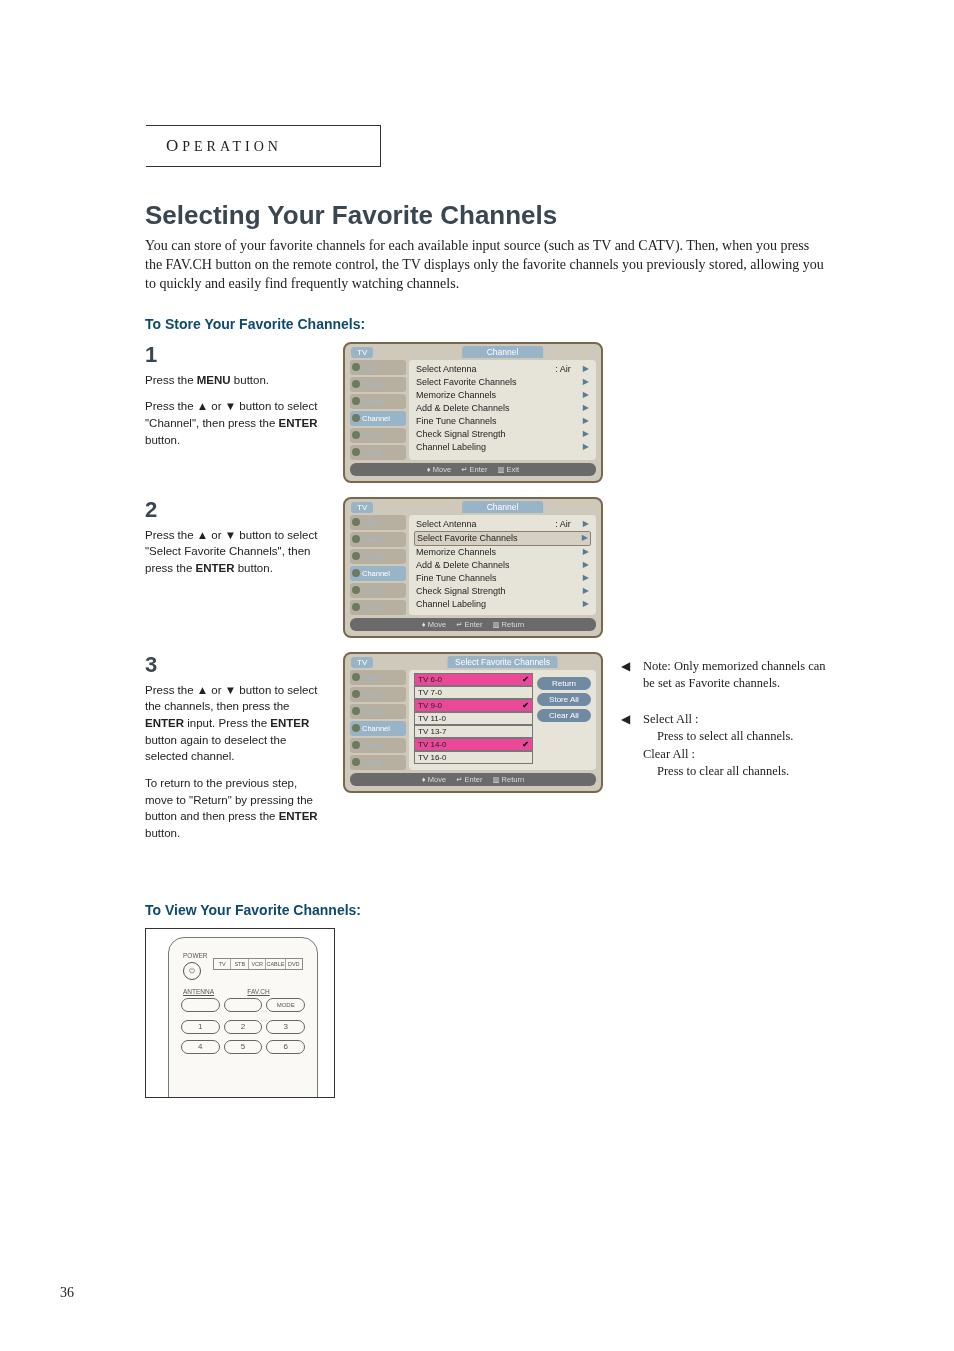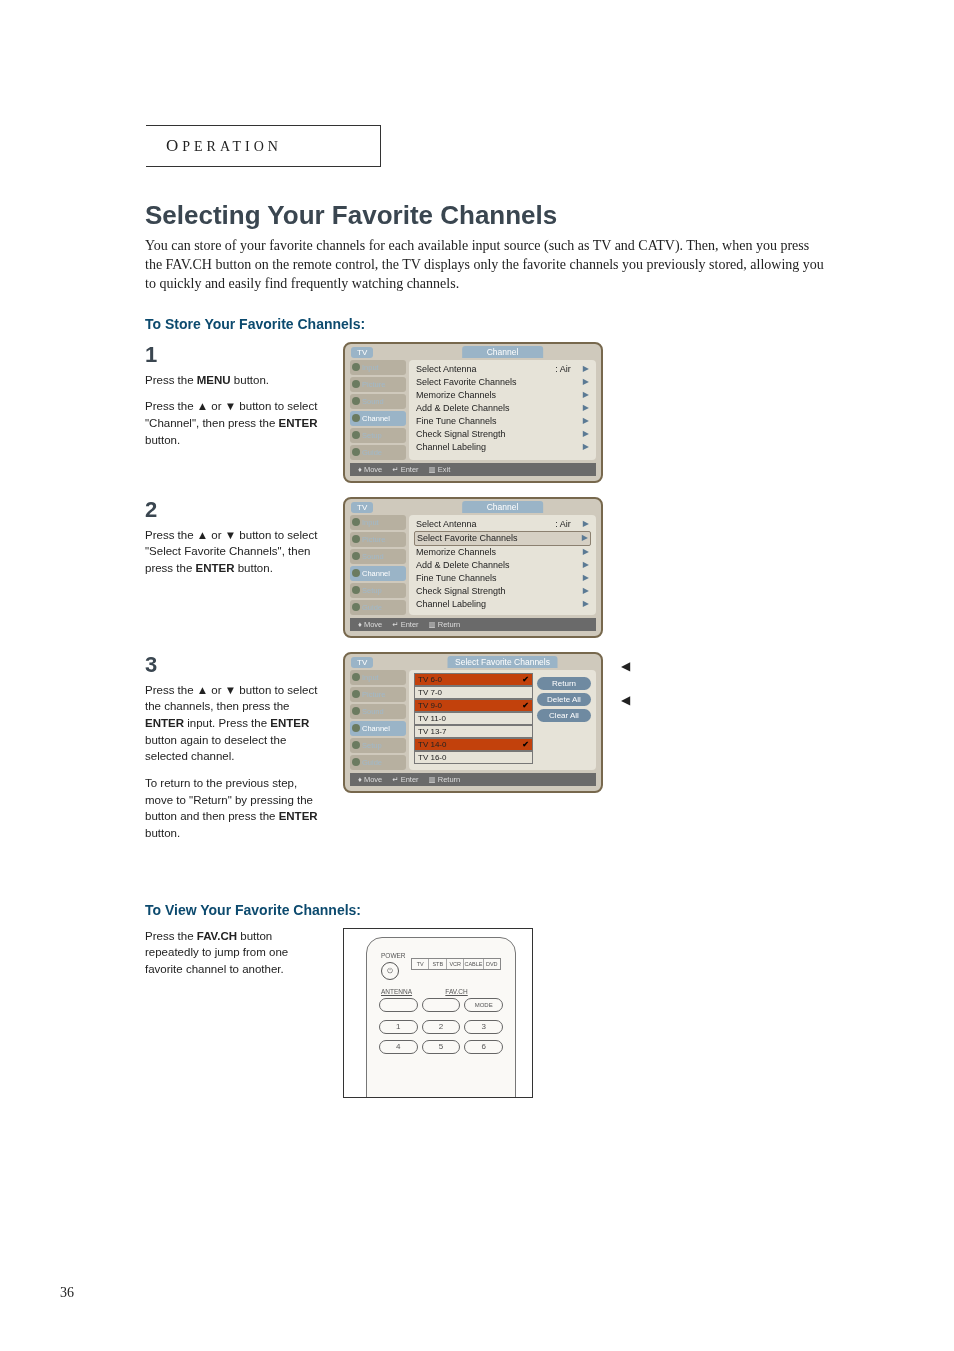--- a/index.html
+++ b/index.html
@@ -131,44 +131,44 @@
     .osd-row {
       display: flex;
       justify-content: space-between;
       padding: 1.5px 2px;
       border-radius: 2px;
     }
     .osd-row.hl { background: #d6d0c4; border: 1px solid #8b8070; }
     .osd-arrow { color: #5b7a94; font-size: 8px; }
     .osd-footer {
       background: #6a6a6a;
-      border-radius: 0;
+      border-radius: 6px;
       margin-top: 3px;
       padding: 2px 8px;
       color: #dcdcdc;
       font-size: 7.5px;
       display: flex;
-      justify-content: flex-start;
+      justify-content: center;
       gap: 10px;
     }
     .fav-box-wrap { display: flex; gap: 4px; }
     .fav-list {
       flex: 1;
       display: flex;
       flex-direction: column;
     }
     .fav-item {
       border: 1px solid #777;
       background: #e6e3d8;
       padding: 1px 3px;
       display: flex;
       justify-content: space-between;
       font-size: 8px;
     }
-    .fav-item.hl { background: #c2410c; }
+    .fav-item.hl { background: #ec4899; }
     .check { color: #000; font-weight: bold; }
     .fav-btns { display: flex; flex-direction: column; gap: 3px; width: 54px; padding-top: 4px; }
     .fav-btn {
       background: #6f8aa1;
       color: #fff;
       border-radius: 9px;
       text-align: center;
       font-size: 8px;
       padding: 2px 0;
     }
@@ -504,48 +504,52 @@
                 <span>TV 14-0</span>
                 <span class="check">✔</span>
               </div>
               <div class="fav-item">
                 <span>TV 16-0</span>
                 <span class="check"></span>
               </div>
             </div>
           <div class="fav-btns">
             <div class="fav-btn">Return</div>
-            <div class="fav-btn">Delete All</div>
+            <div class="fav-btn">Store All</div>
             <div class="fav-btn">Clear All</div>
           </div>
         </div>
       </div>
     </div>
     <div class="osd-footer">
       <span>♦ <span>Move</span></span>
       <span>↵ <span>Enter</span></span>
       <span>▥ <span>Return</span></span>
     </div>
   </div>
   <div class="notes">
     <div class="note-row">
       <span class="pointer">◀</span>
+      <span>Note: Only memorized channels can be set as Favorite channels.</span>
     </div>
     <div class="note-row">
       <span class="pointer">◀</span>
+      <div>
+        <div>Select All :</div>
+        <div class="indent">Press to select all channels.</div>
+        <div>Clear All :</div>
+        <div class="indent">Press to clear all channels.</div>
+      </div>
     </div>
   </div>
 </div>
 
 <h3 class="subhead" style="margin-top:60px;">To View Your Favorite Channels:</h3>
 
 <div class="remote-wrap">
-  <div class="remote-left">
-    <span>Press the </span><b>FAV.CH</b><span> button repeatedly to jump from one favorite channel to another.</span>
-  </div>
   <div class="remote">
     <div class="remote-body">
       <div class="remote-inner-box">
         <div class="pwr-label">POWER</div>
         <div class="pwr-btn">⏻</div>
         <div class="mode-strip" id="modestrip">
             <div>TV</div>
             <div>STB</div>
             <div>VCR</div>
             <div>CABLE</div>

